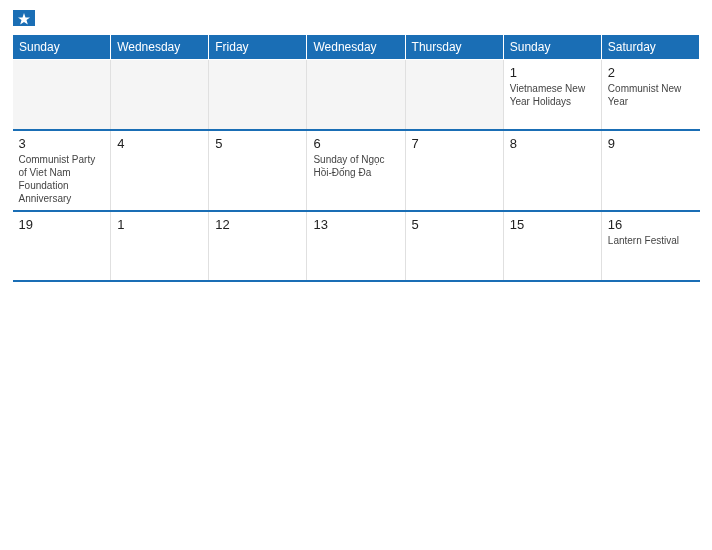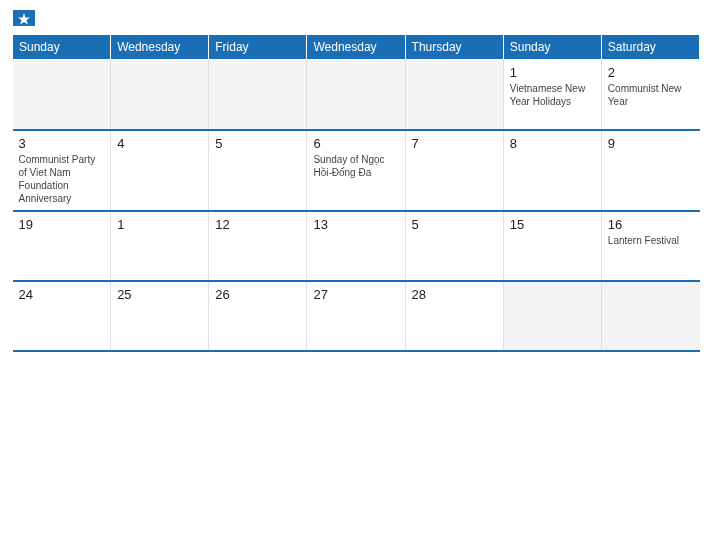--- a/index.html
+++ b/index.html
@@ -183,34 +183,15 @@
             <span class="day-number">5</span>
           </td>
           <td>
             <span class="day-number">15</span>
           </td>
           <td>
             <span class="day-number">16</span>
             <div class="event">Lantern Festival</div>
           </td>
         </tr>
-        <tr>
-          <td>
-            <span class="day-number">24</span>
-          </td>
-          <td>
-            <span class="day-number">25</span>
-          </td>
-          <td>
-            <span class="day-number">26</span>
-          </td>
-          <td>
-            <span class="day-number">27</span>
-          </td>
-          <td>
-            <span class="day-number">28</span>
-          </td>
-          <td class="empty-cell"></td>
-          <td class="empty-cell"></td>
-        </tr>
       </tbody>
   </table>
 </div>
 
 </body></html>

